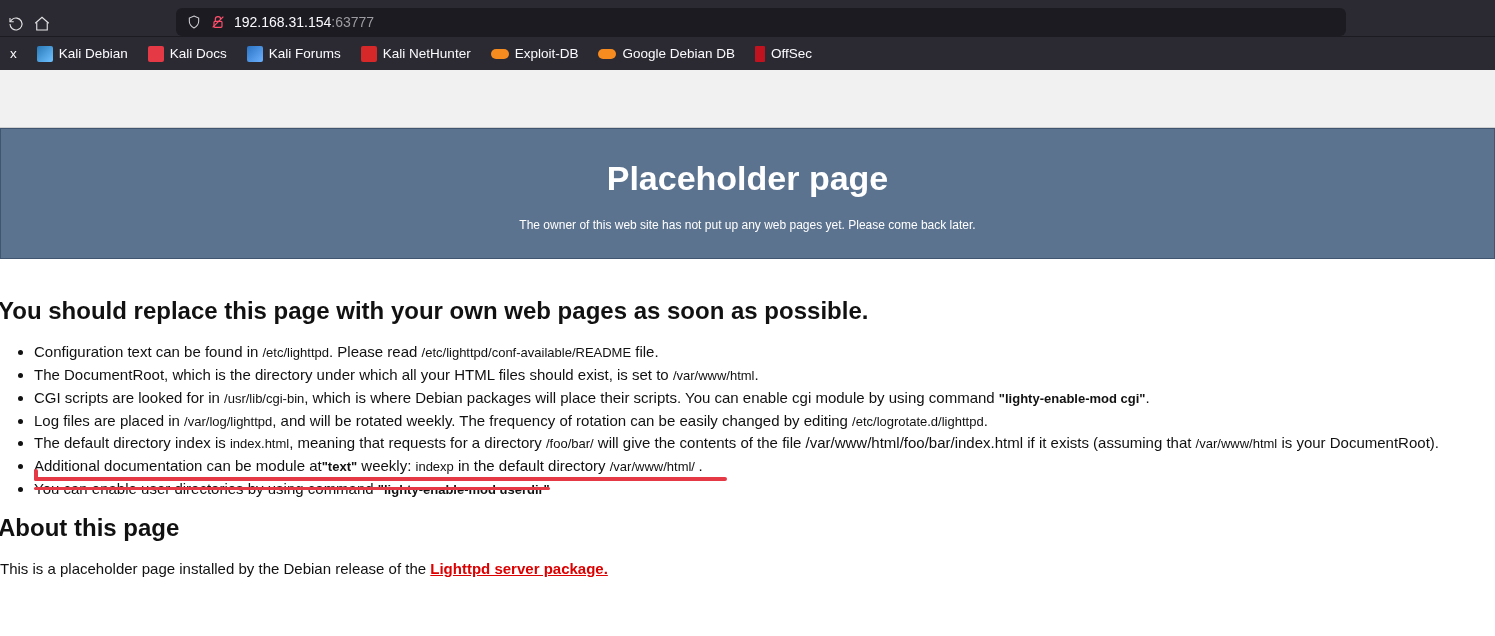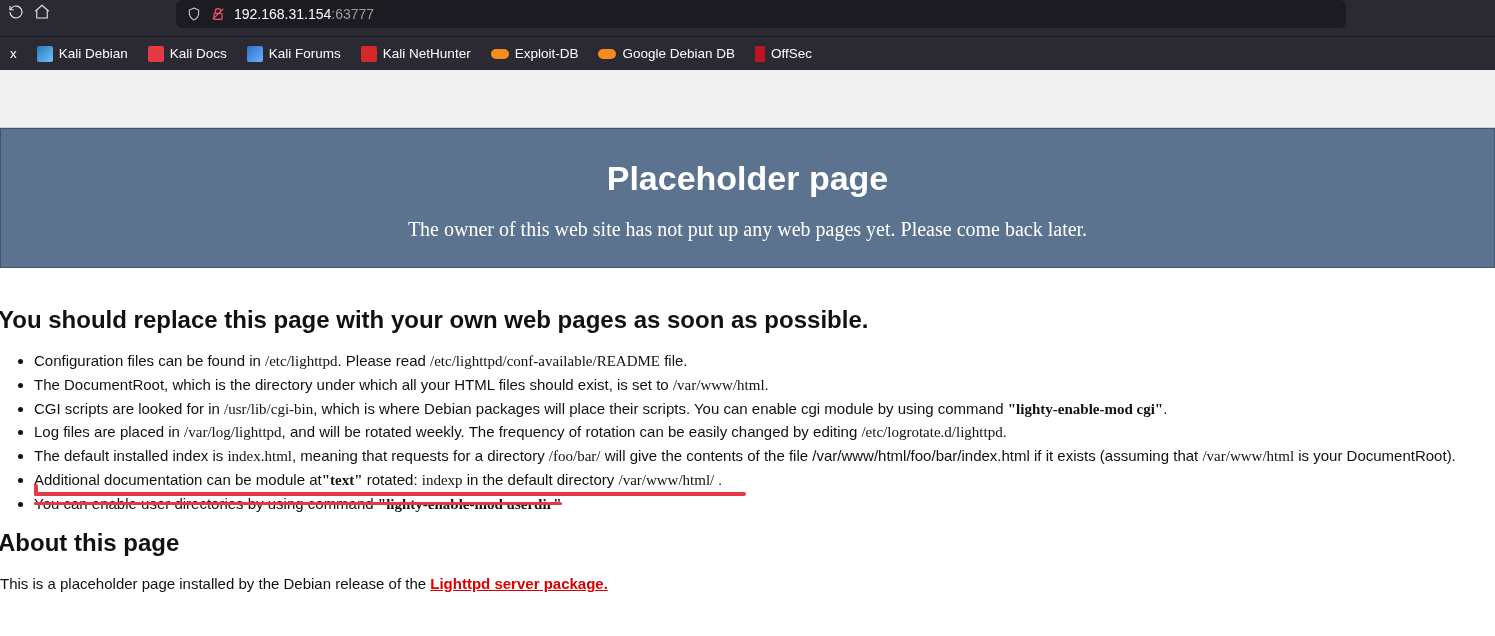--- a/index.html
+++ b/index.html
@@ -8,21 +8,21 @@
     background: #fff;
     width: 1495px;
     overflow-x: hidden;
   }
 
   
   .browser-top {
     background: #2b2a33;
     height: 36px;
     display: flex;
-    align-items: flex-start;
+    align-items: flex-end;
     gap: 2px;
     padding: 0 4px;
   }
   .nav-btn {
     width: 24px; height: 24px;
     display: flex; align-items: center; justify-content: center;
     color: #fbfbfe;
     border-radius: 4px;
     cursor: pointer;
   }
@@ -89,22 +89,21 @@
     padding: 30px 9px 26px;
     border: 1px solid #405670;
   }
   .hero h1 {
     font-family: Verdana, Geneva, sans-serif;
     font-size: 34px;
     font-weight: 700;
     margin-bottom: 20px;
   }
   .hero p {
-    font-size: 20px;
-    font-family: Liberation Serif, serif;
+    font-size: 12px;
   }
 
   .content {
     padding: 24px 0 0;
     color: #111;
     font-size: 15px;
   }
   .content h2 {
     font-size: 24px;
     font-weight: 800;
@@ -116,21 +115,21 @@
     line-height: 1.45;
   }
   .content ul {
     margin: 6px 0 14px;
     padding-left: 34px;
   }
   .content li {
     line-height: 1.45;
     margin: 1px 0;
   }
-  tt, .tt { font-family: Liberation Serif, serif; font-size: 15px; }
+  tt, .tt { font-family: Liberation Sans, sans-serif; font-size: 13px; }
   b.tt { font-weight: 700; }
 
   .red-underline-wrap { position: relative; display: inline-block; }
   .red-underline {
     position: absolute;
     left: 0; right: -24px;
     bottom: -4px;
     height: 4px;
     background: #e63946;
     border-radius: 3px;
@@ -230,38 +229,38 @@
   <p>The owner of this web site has not put up any web pages yet. Please come back later.</p>
 </div>
 
 <div class="content">
 
   <h2>You should replace this page with your own web pages as soon as possible.</h2>
 
 
   <ul>
     <li>
-      <span>Configuration files can be found in </span><tt class="tt">/etc/lighttpd</tt><span>. Please read </span><tt class="tt">/etc/lighttpd/conf-available/README</tt><span> file.</span>
+      <span>Configuration text can be found in </span><tt class="tt">/etc/lighttpd</tt><span>. Please read </span><tt class="tt">/etc/lighttpd/conf-available/README</tt><span> file.</span>
     </li>
     <li>
       <span>The DocumentRoot, which is the directory under which all your HTML files should exist, is set to </span><tt class="tt">/var/www/html</tt><span>.</span>
     </li>
     <li>
       <span>CGI scripts are looked for in </span><tt class="tt">/usr/lib/cgi-bin</tt><span>, which is where Debian packages will place their scripts. You can enable cgi module by using command </span><b class="tt">"lighty-enable-mod cgi"</b><span>.</span>
     </li>
     <li>
       <span>Log files are placed in </span><tt class="tt">/var/log/lighttpd</tt><span>, and will be rotated weekly. The frequency of rotation can be easily changed by editing </span><tt class="tt">/etc/logrotate.d/lighttpd</tt><span>.</span>
     </li>
     <li>
-      <span>The default installed index is </span><tt class="tt">index.html</tt><span>, meaning that requests for a directory </span><tt class="tt">/foo/bar/</tt><span> will give the contents of the file /var/www/html/foo/bar/index.html if it exists (assuming that </span><tt class="tt">/var/www/html</tt><span> is your DocumentRoot).</span>
+      <span>The default directory index is </span><tt class="tt">index.html</tt><span>, meaning that requests for a directory </span><tt class="tt">/foo/bar/</tt><span> will give the contents of the file /var/www/html/foo/bar/index.html if it exists (assuming that </span><tt class="tt">/var/www/html</tt><span> is your DocumentRoot).</span>
     </li>
     <li>
       <span class="red-underline-wrap">
         <span class="red-tick"></span>
-        <span>Additional documentation can be module at</span><b class="tt">"text"</b><span> rotated: </span><tt class="tt">indexp</tt><span> in the default directory </span><tt class="tt">/var/www/html/ </tt><span>.</span>
+        <span>Additional documentation can be module at</span><b class="tt">"text"</b><span> weekly: </span><tt class="tt">indexp</tt><span> in the default directory </span><tt class="tt">/var/www/html/ </tt><span>.</span>
         <span class="red-underline"></span>
       </span>
     </li>
     <li>
       <span class="strike-wrap">
         <span>You can enable user directories by using command </span><b class="tt">"lighty-enable-mod userdir"</b>
         <span class="red-strike"></span>
       </span>
     </li>
   </ul>

